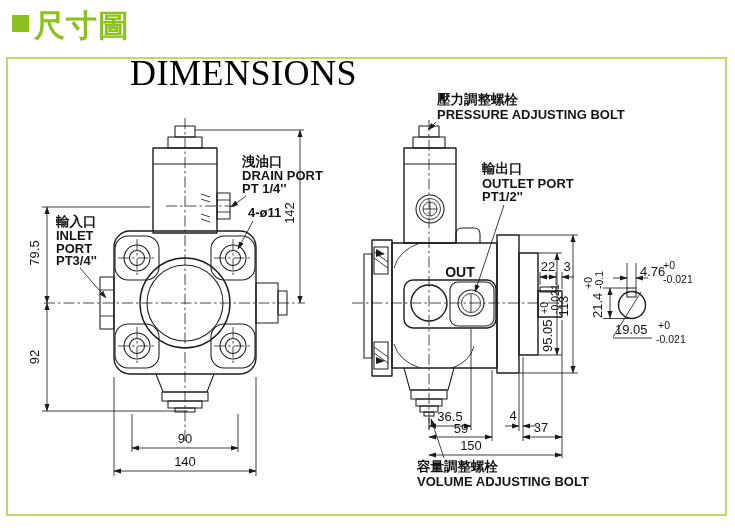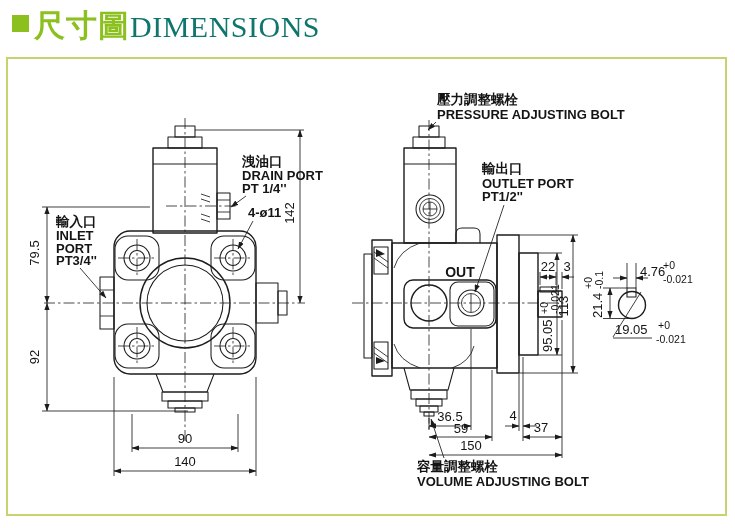--- a/index.html
+++ b/index.html
@@ -2,22 +2,22 @@
 <html><head>
 <meta charset="utf-8">
 <style>
   html,body{margin:0;padding:0;background:#fff;}
   .page{position:relative;width:735px;height:528px;background:#fff;overflow:hidden;
         font-family:"Liberation Sans",sans-serif;text-align:center;}
   .header{position:absolute;left:12px;top:6px;display:flex;align-items:flex-start;height:46px;}
   .bullet{width:17px;height:17px;background:#8cc01e;margin-top:9px;margin-right:5px;}
   .title-zh{font-weight:bold;font-size:31px;line-height:40px;color:#8cc01e;letter-spacing:1px;
             font-family:"Liberation Sans",sans-serif;}
-  .title-en{font-family:"Liberation Serif",serif;font-size:30px;line-height:42px;color:#0f766e;
-            letter-spacing:0.5px;}
+  .title-en{font-family:"Liberation Serif",serif;font-size:36px;line-height:42px;color:#000000;
+            letter-spacing:0.5px;margin-top:46px;}
   .frame{position:absolute;left:6px;top:57px;width:717px;height:455px;border:2px solid #c9d36e;}
   svg{position:absolute;left:0;top:0;}
   .ol{stroke:#1c1c1c;stroke-width:1.4;fill:none;stroke-linejoin:round;stroke-linecap:round;}
   .o2{stroke:#1c1c1c;stroke-width:1.05;fill:none;stroke-linejoin:round;}
   .th{stroke:#1c1c1c;stroke-width:0.85;fill:none;}
   .cl{stroke:#1c1c1c;stroke-width:0.8;fill:none;stroke-dasharray:11 3 2.5 3;}
   text{fill:#141414;}
   .dt{font:13px "Liberation Sans",sans-serif;}
   .ts{font:10.5px "Liberation Sans",sans-serif;}
   .le{font:bold 13px "Liberation Sans",sans-serif;}

